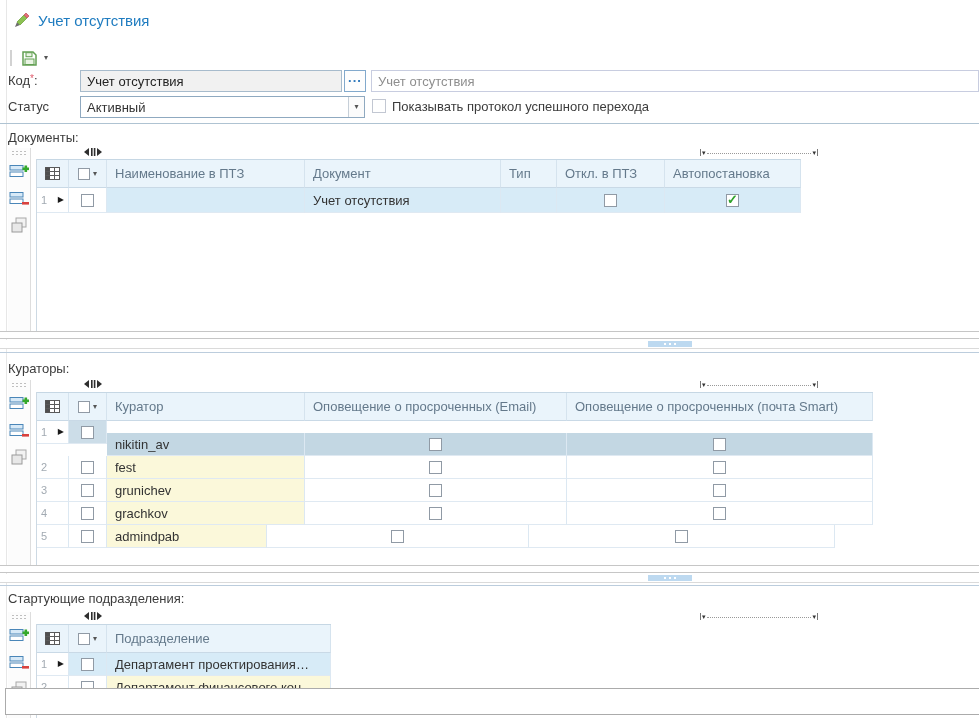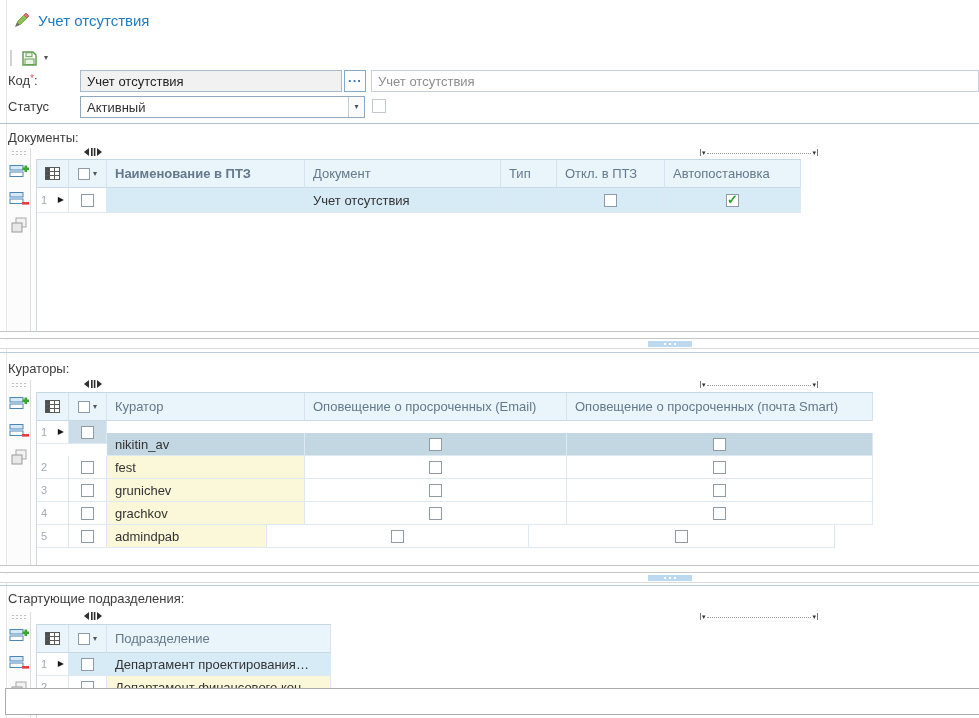--- a/index.html
+++ b/index.html
@@ -112,20 +112,21 @@
   <input class="name-field" style="left: 371px; top: 70px; width: 608px;" value="Учет отсутствия">
 
   <span class="lbl" style="left:8px;top:99px;">Статус</span>
   <div class="select" style="left:80px;top:96px;width:285px;">
     <span>Активный</span>
     <span class="arrow-btn">
         <span class="caret">▾</span>
       </span>
   </div>
   <span class="form-cb" style="left:372px;top:99px;"></span>
+  <span class="lbl" style="left:392px;top:99px;">Показывать протокол успешного перехода</span>
 
   <div class="hline" style="top:123px;"></div>
 
   <span class="section-label" style="left:8px;top:130px;">Документы:</span>
   <div class="resize-glyph" style="left:84px;top:148px;">
     <svg width="18" height="8" viewBox="0 0 18 8">
         <polygon points="5,0 0,4 5,8" fill="#2F2F2F"></polygon>
         <rect x="7" y="0" width="1.6" height="8" fill="#2F2F2F"></rect>
         <rect x="9.8" y="0" width="1.6" height="8" fill="#2F2F2F"></rect>
         <polygon points="13,0 18,4 13,8" fill="#2F2F2F"></polygon>
@@ -173,21 +174,21 @@
               <rect x="0.5" y="0.5" width="4.5" height="12" fill="#4F4F4F"></rect>
               <line x1="0.5" y1="4.5" x2="14.5" y2="4.5" stroke="#5A5A5A"></line>
               <line x1="0.5" y1="8.5" x2="14.5" y2="8.5" stroke="#5A5A5A"></line>
               <line x1="9.5" y1="0.5" x2="9.5" y2="12.5" stroke="#5A5A5A"></line>
             </svg>
         </div>
         <div class="cell hcell cbc">
             <span class="cb" style="width:12px;height:12px;"></span>
             <span class="caret" style="margin-left:3px;">▾</span>
           </div>
-        <div class="cell hcell" style="width:198px;font-weight:bold;">Наименование в ПТЗ</div>
+        <div class="cell hcell" style="width:198px;">Наименование в ПТЗ</div>
         <div class="cell hcell" style="width:196px;">Документ</div>
         <div class="cell hcell" style="width:56px;">Тип</div>
         <div class="cell hcell" style="width:108px;">Откл. в ПТЗ</div>
         <div class="cell hcell" style="width:136px;">Автопостановка</div>
       </div>
       <div class="grow rh25">
         <div class="cell gut">
             <span>1</span>
             <span class="marker">▶</span>
           </div>

